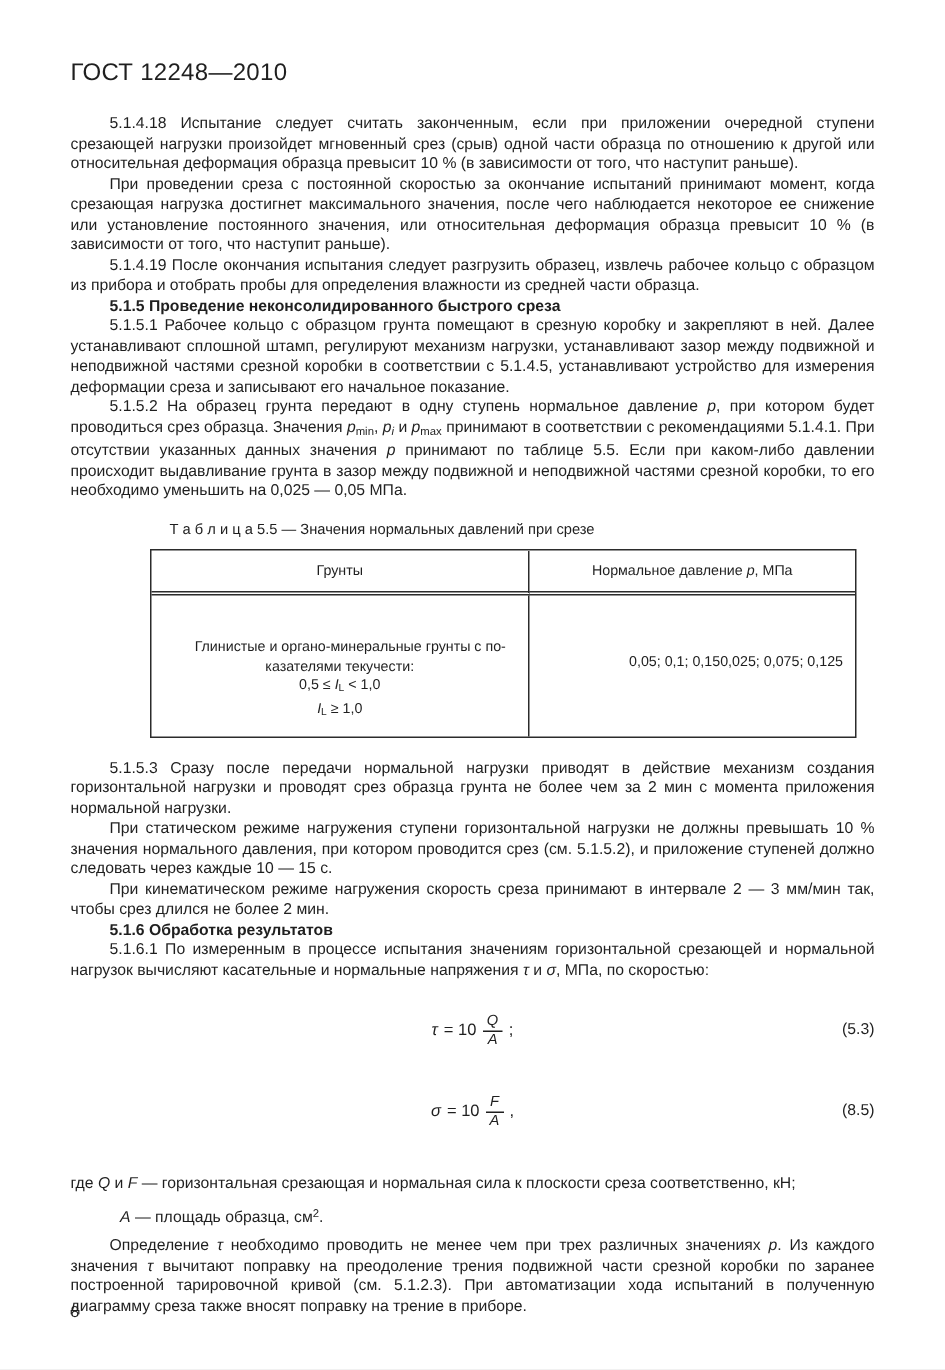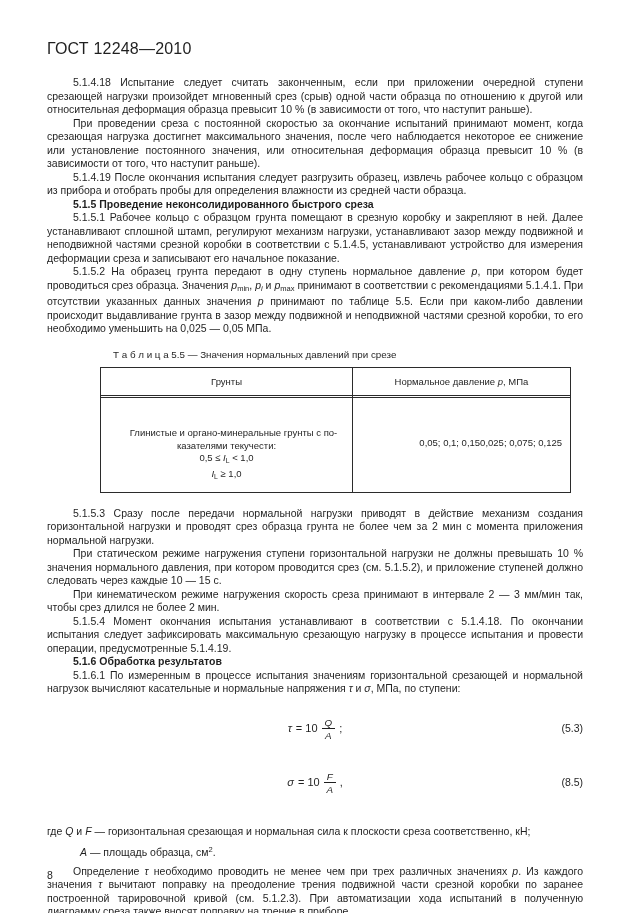--- a/index.html
+++ b/index.html
@@ -96,23 +96,22 @@
         <div class="cell cell-c2">
           <div class="val">0,05; 0,1; 0,15</div>
           <div class="val">0,025; 0,075; 0,125</div>
         </div>
       </div>
     </div>
 
     <p class="para"><span>5.1.5.3 Сразу после передачи нормальной нагрузки приводят в действие механизм создания горизонтальной нагрузки и проводят срез образца грунта не более чем за 2 мин с момента приложения нормальной нагрузки.</span></p>
     <p class="para"><span>При статическом режиме нагружения  ступени горизонтальной нагрузки не должны превышать 10 % значения нормального давления, при котором проводится срез (см. 5.1.5.2), и  приложение ступеней должно следовать через каждые 10 — 15 с.</span></p>
     <p class="para"><span>При кинематическом режиме нагружения скорость среза принимают в интервале 2 — 3 мм/мин так, чтобы срез длился не более 2 мин.</span></p>
-    <p class="para"><span>5.1.5.4 Момент окончания испытания устанавливают в соответствии с  5.1.4.18. По окончании испытания следует зафиксировать максимальную срезающую нагрузку в процессе испытания и провести операции, предусмотренные 5.1.4.19.</span></p>
     <p class="heading"><span>5.1.6 Обработка  результатов</span></p>
-    <p class="para"><span>5.1.6.1 По измеренным в процессе испытания значениям горизонтальной срезающей и нормальной нагрузок вычисляют касательные и нормальные напряжения </span><span class="rn-i">τ</span><span> и </span><span class="rn-i">σ</span><span>, МПа, по ступени:</span></p>
+    <p class="para"><span>5.1.6.1 По измеренным в процессе испытания значениям горизонтальной срезающей и нормальной нагрузок вычисляют касательные и нормальные напряжения </span><span class="rn-i">τ</span><span> и </span><span class="rn-i">σ</span><span>, МПа, по скоростью:</span></p>
 
     <div class="formula">
       <span class="f-expr">
         <span class="rn-i">τ</span>
         <span>= 10</span>
         <span class="frac">
           <span class="top rn-i">Q</span>
           <span class="bot rn-i">A</span>
         </span>
         <span>;</span>

